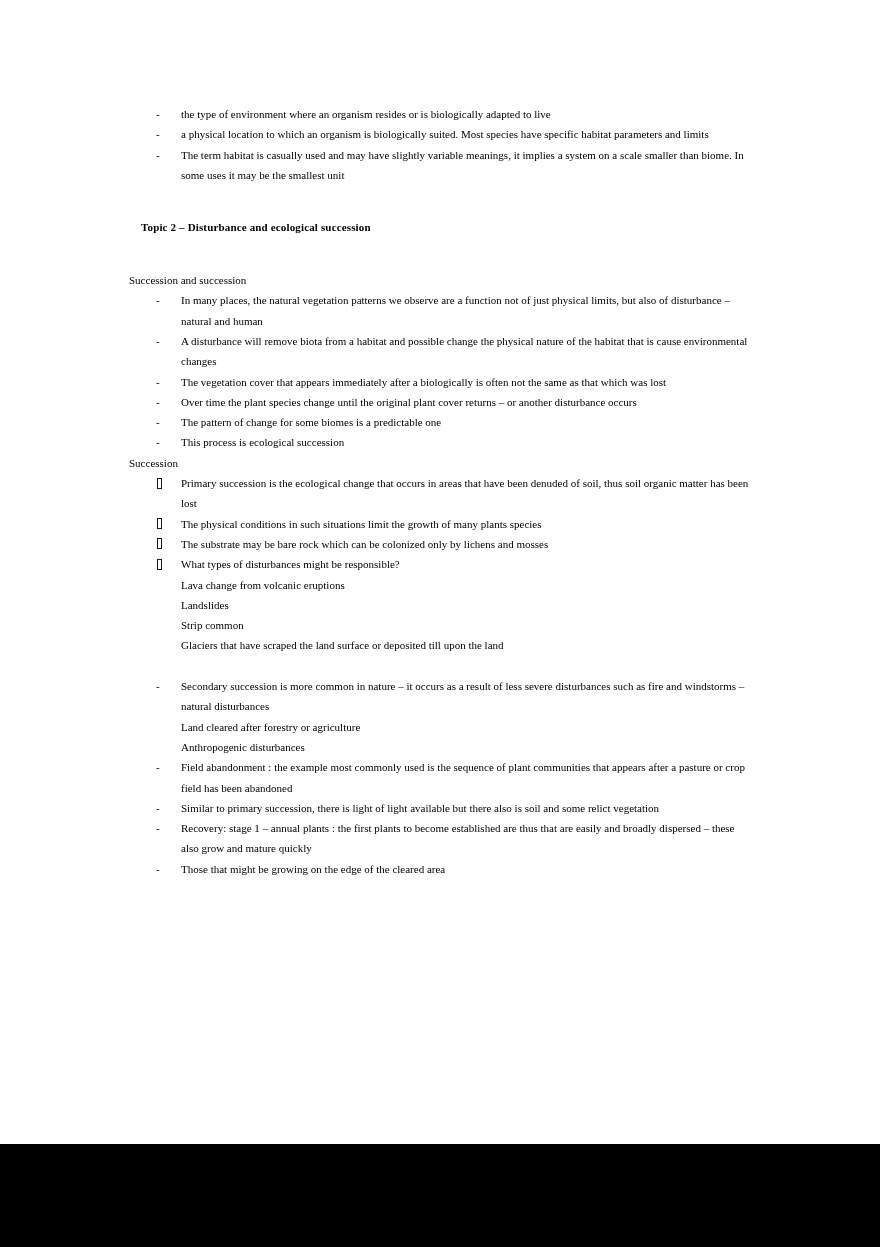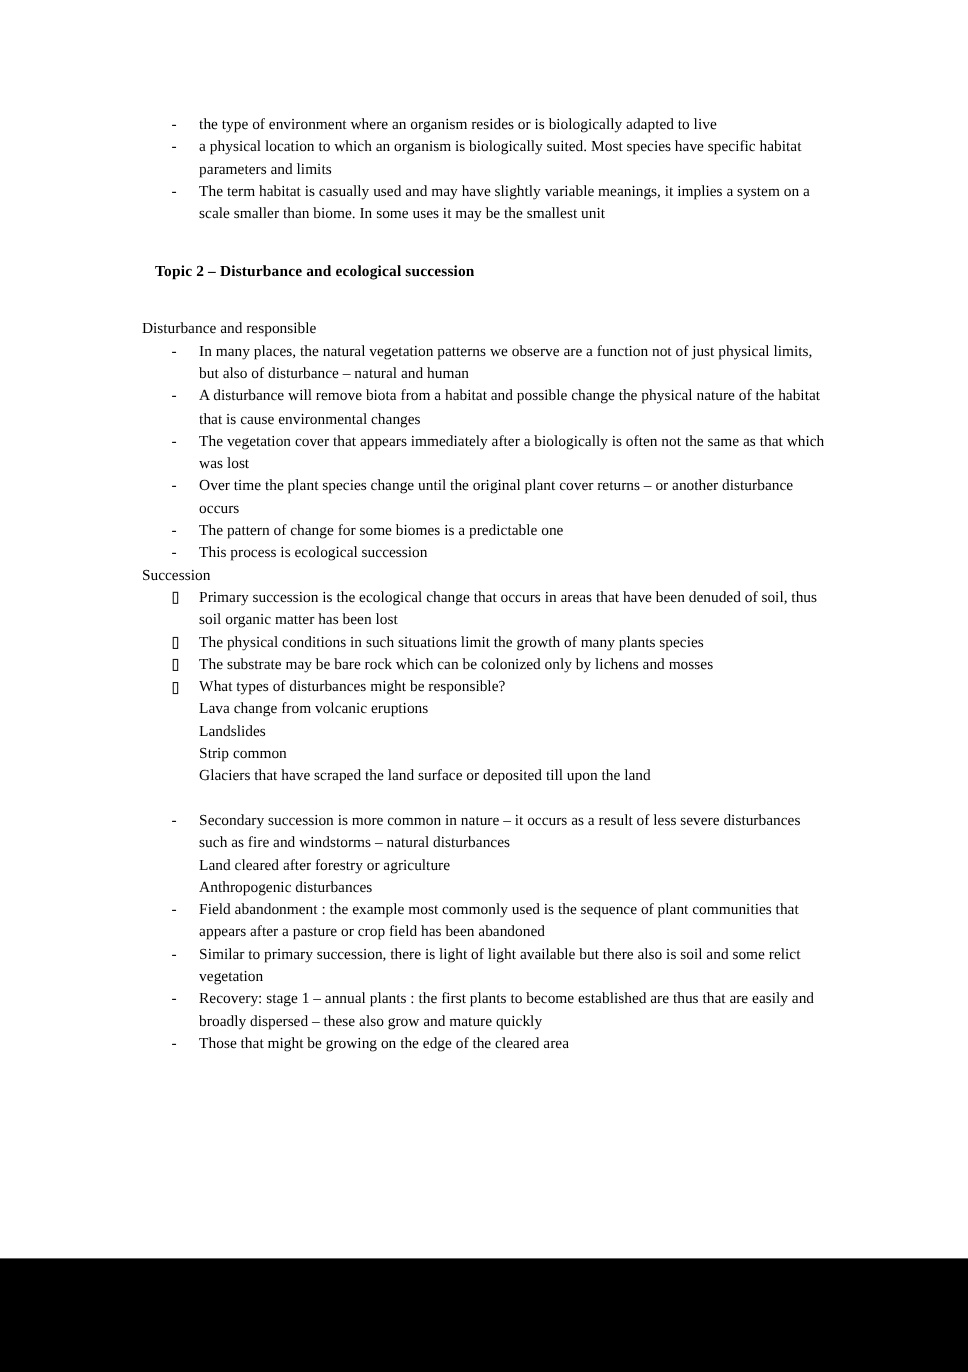--- a/index.html
+++ b/index.html
@@ -36,21 +36,21 @@
     height: 103px;
     background: #000000;
   }
 
   
   #content {
     position: absolute;
     left: 129px;
     top: 104px;
     width: 625px;
-    font-size: 14px;
+    font-size: 11px;
     line-height: 20.3px;
   }
 
   .blankline {
     height: 20.3px;
     line-height: 20.3px;
   }
 
   .para {
     margin: 0;
@@ -114,21 +114,21 @@
 <div id="page-sheet" style="background: rgb(255, 255, 255);">
   <div id="content">
       <div class="list">
         <div class="li"><span class="marker dash"></span><span>the type of environment where an organism resides or is biologically adapted to live</span></div>
         <div class="li"><span class="marker dash"></span><span>a physical location to which an organism is biologically suited. Most species have specific habitat parameters and limits</span></div>
         <div class="li"><span class="marker dash"></span><span>The term habitat is casually used and may have slightly variable meanings, it implies a system on a scale smaller than biome. In some uses it may be the smallest unit</span></div>
       </div>
       <div class="blankline">&nbsp;</div>
       <div class="heading">Topic 2 – Disturbance and ecological succession</div>
       <div class="blankline">&nbsp;</div>
-      <div class="para">Disturbance and responsible</div>
+      <div class="para">Succession and succession</div>
       <div class="list">
         <div class="li"><span class="marker dash"></span><span>In many places, the natural vegetation patterns we observe are a function not of just physical limits, but also of disturbance – natural and human</span></div>
         <div class="li"><span class="marker dash"></span><span>A disturbance will remove biota from a habitat and possible change the physical nature of the habitat that is cause environmental changes</span></div>
         <div class="li"><span class="marker dash"></span><span>The vegetation cover that appears immediately after a biologically is often not the same as that which was lost</span></div>
         <div class="li"><span class="marker dash"></span><span>Over time the plant species change until the original plant cover returns – or another disturbance occurs</span></div>
         <div class="li"><span class="marker dash"></span><span>The pattern of change for some biomes is a predictable one</span></div>
         <div class="li"><span class="marker dash"></span><span>This process is ecological succession</span></div>
       </div>
       <div class="para">Succession</div>
       <div class="list">

